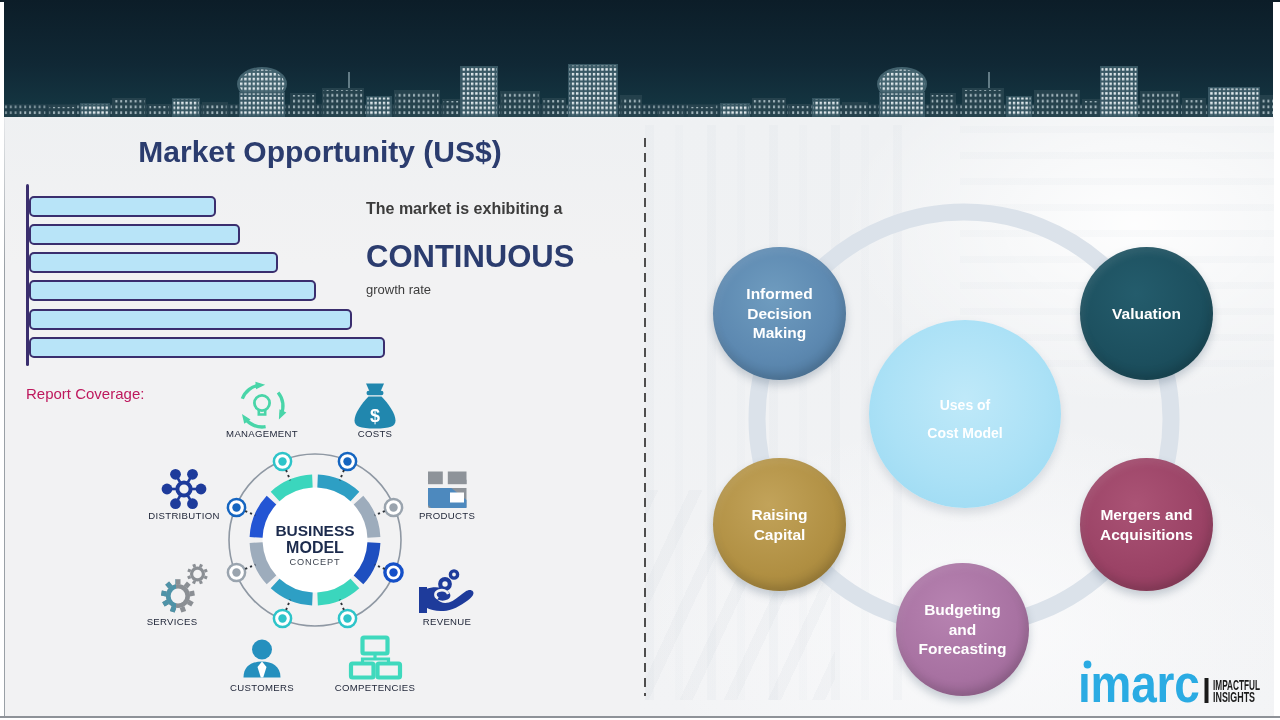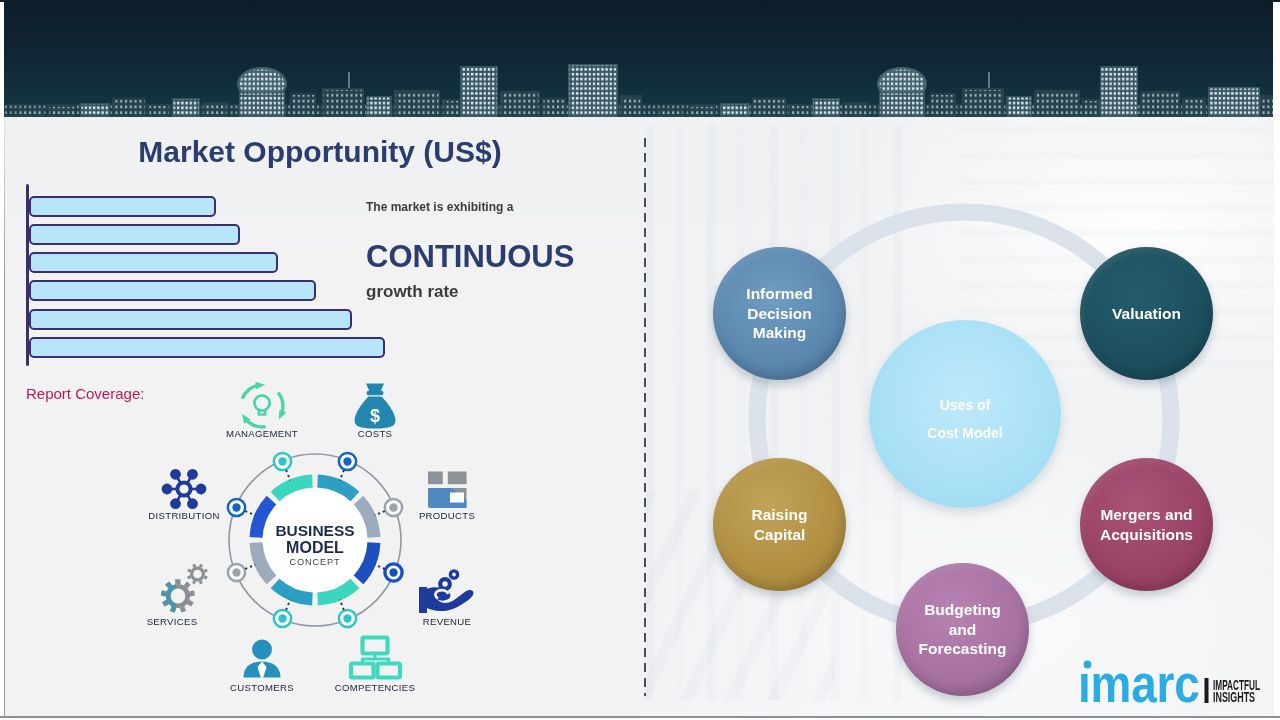--- a/index.html
+++ b/index.html
@@ -5,23 +5,23 @@
   html,body{margin:0;padding:0;}
   body{width:1280px;height:720px;overflow:hidden;background:#fff;font-family:"Liberation Sans",sans-serif;position:relative;}
   .abs{position:absolute;}
   #panel{position:absolute;left:4px;top:0;width:1269px;height:717px;background:#f2f2f3;border-left:1px solid #9aa0a6;border-right:1px solid #9aa0a6;box-sizing:border-box;}
   #header{position:absolute;left:4px;top:0;width:1269px;height:117px;background:linear-gradient(180deg,#0c1d28 0%,#102835 55%,#153844 100%);overflow:hidden;}
   #title{position:absolute;left:21px;top:37px;width:1240px;color:#f4f7f8;font-size:33px;font-weight:bold;letter-spacing:1.05px;white-space:nowrap;}
   
   #mo-title{position:absolute;left:0px;top:135px;width:640px;text-align:center;color:#2b3c6e;font-size:30px;font-weight:bold;}
   #axis{position:absolute;left:26px;top:184px;width:3px;height:182px;background:#3a2e6e;border-radius:2px;}
   .bar{position:absolute;left:29px;height:17px;background:#b8e4f8;border:2px solid #3a2e6e;border-radius:5px;}
-  #mtext1{position:absolute;left:366px;top:200px;color:#3c3c3c;font-size:12px;font-weight:bold;}
+  #mtext1{position:absolute;left:366px;top:200px;color:#3c3c3c;font-size:16px;font-weight:bold;}
   #mtext2{position:absolute;left:366px;top:239px;color:#2b3c6e;font-size:31px;font-weight:bold;}
-  #mtext3{position:absolute;left:366px;top:282px;color:#3c3c3c;font-size:17px;font-weight:bold;}
+  #mtext3{position:absolute;left:366px;top:282px;color:#3c3c3c;font-size:13px;font-weight:normal;}
   #rc{position:absolute;left:26px;top:385px;color:#be185d;font-size:15px;font-weight:normal;}
   
   #divider{position:absolute;left:644px;top:138px;width:2px;height:558px;background:repeating-linear-gradient(180deg,#4e4e4e 0 9px,transparent 9px 15px);}
   
   .sat{position:absolute;border-radius:50%;color:#fff;font-weight:bold;display:flex;align-items:center;justify-content:center;text-align:center;font-size:15.5px;line-height:19.5px;box-shadow:0 5px 9px rgba(70,90,110,0.28), inset -2px -5px 10px rgba(0,0,0,0.14), inset 2px 4px 8px rgba(255,255,255,0.10);}
   #hubring{position:absolute;left:0;top:0;}
   #center-circle{position:absolute;left:869px;top:320px;width:192px;height:188px;border-radius:50%;
      background:radial-gradient(circle at 50% 42%, #bfe9f9 0%, #abe1f6 55%, #9edbf3 85%, #a6dff5 100%);box-shadow:0 5px 10px rgba(70,90,110,0.18);
      color:#fff;font-weight:bold;font-size:14px;line-height:28px;display:flex;align-items:center;justify-content:center;text-align:center;padding-top:9px;box-sizing:border-box;}
   

